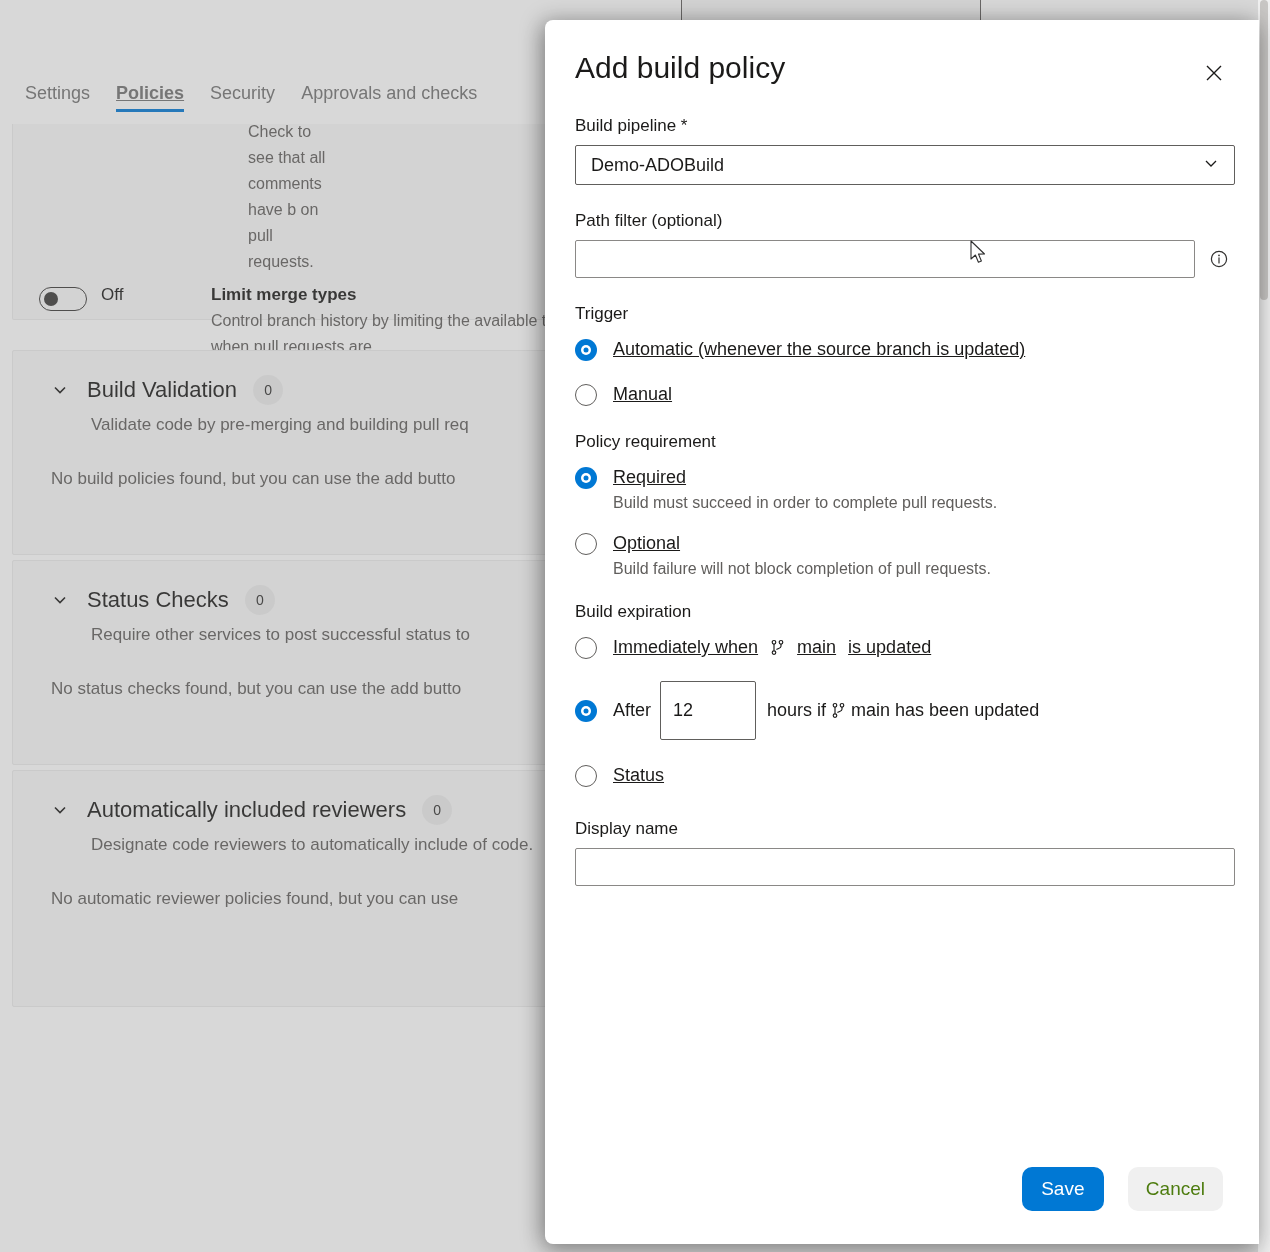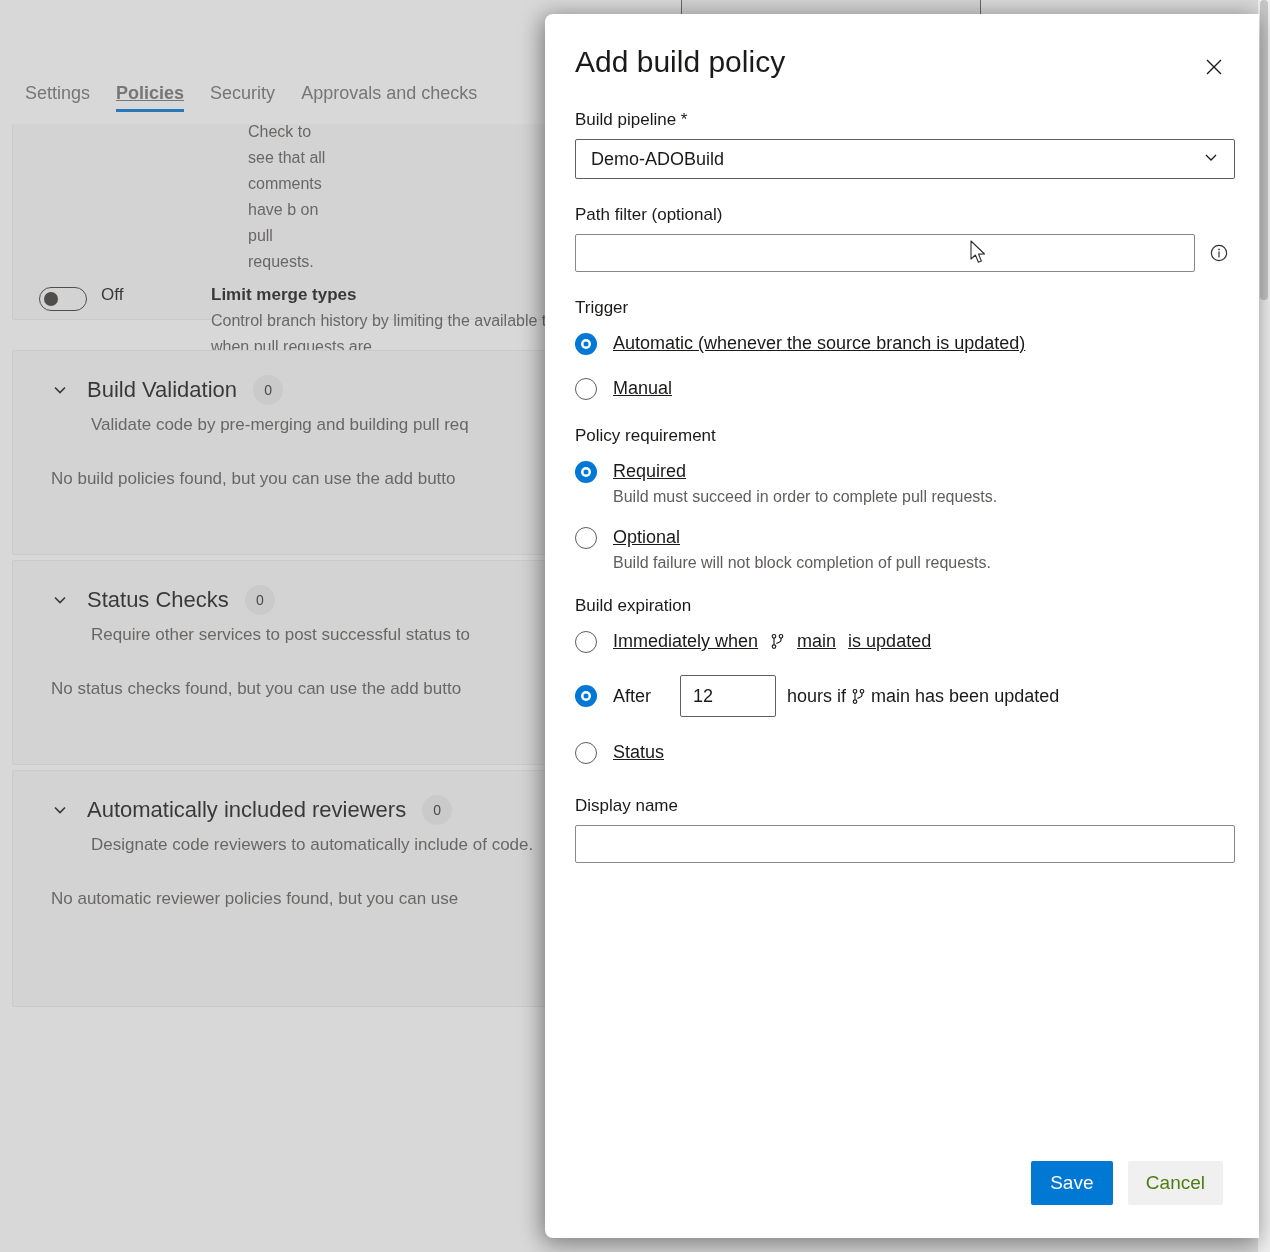--- a/index.html
+++ b/index.html
@@ -197,21 +197,21 @@
     position: absolute;
     left: 2px; top: 0;
     width: 8px; height: 300px;
     background: #c8c6c4;
     border-radius: 4px;
   }
 
   
   .panel {
     position: absolute;
-    left: 545px; top: 14px;
+    left: 545px; top: 20px;
     width: 714px;
     height: 1224px;
     background: #ffffff;
     border-radius: 8px 0 0 8px;
     box-shadow: -4px 0 22px rgba(0,0,0,0.28), 0 10px 22px rgba(0,0,0,0.22);
     z-index: 60;
     display: flex;
     flex-direction: column;
     overflow: hidden;
   }
@@ -354,29 +354,28 @@
   }
   .expire-after-row .radio { margin-top: 0; }
   .after-word {
     font-size: 18px;
     color: #1b1a19;
     margin-left: 16px;
     margin-right: 9px;
   }
   .hours-input {
     width: 96px;
-    height: 42px;
+    height: 59px;
     border: 1px solid #605e5c;
     border-radius: 2px;
     font-size: 18px;
     color: #1b1a19;
     padding: 0 12px;
     font-family: "Liberation Sans", sans-serif;
     background: #ffffff;
-    margin-left: 20px;
   }
   .after-tail {
     font-size: 18px;
     color: #1b1a19;
     margin-left: 11px;
     display: inline-flex;
     align-items: center;
     gap: 5px;
   }
   .branch-icon {
@@ -392,25 +391,26 @@
     display: flex;
     justify-content: flex-end;
     align-items: center;
     gap: 15px;
     padding: 0 36px 33px 0;
   }
   .btn {
     height: 44px;
     min-width: 82px;
     border: none;
-    border-radius: 2px;
+    border-radius: 10px;
     font-size: 19px;
     cursor: pointer;
     font-family: "Liberation Sans", sans-serif;
     padding: 0 18px;
+    margin-left: 9px;
   }
   .btn-primary { background: #0078d4; color: #ffffff; }
   .btn-secondary { background: #f0f0f0; color: #4d7c0f; }
 
   
   .cursor {
     position: absolute;
     left: 970px; top: 240px;
     z-index: 200;
     pointer-events: none;

